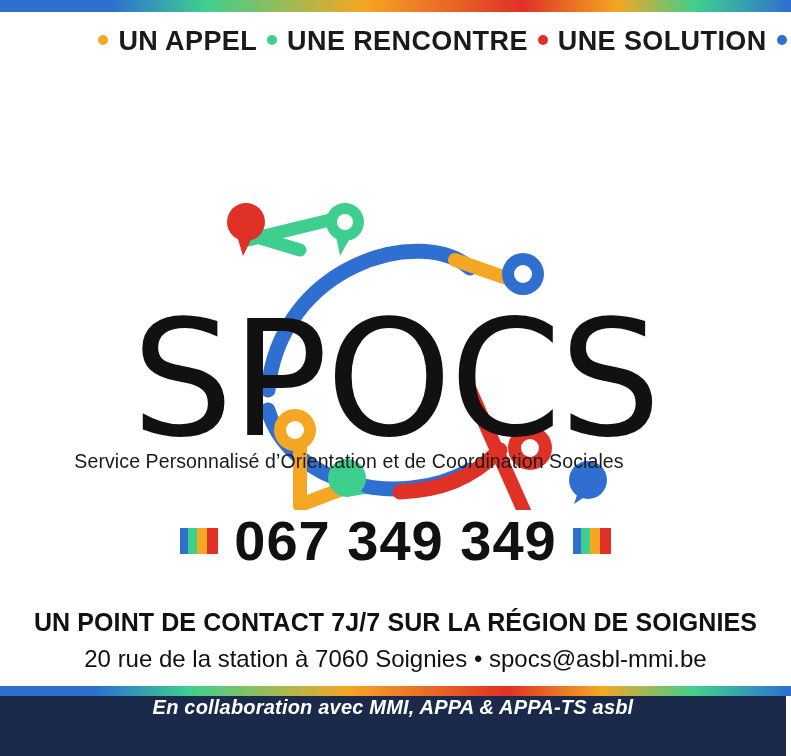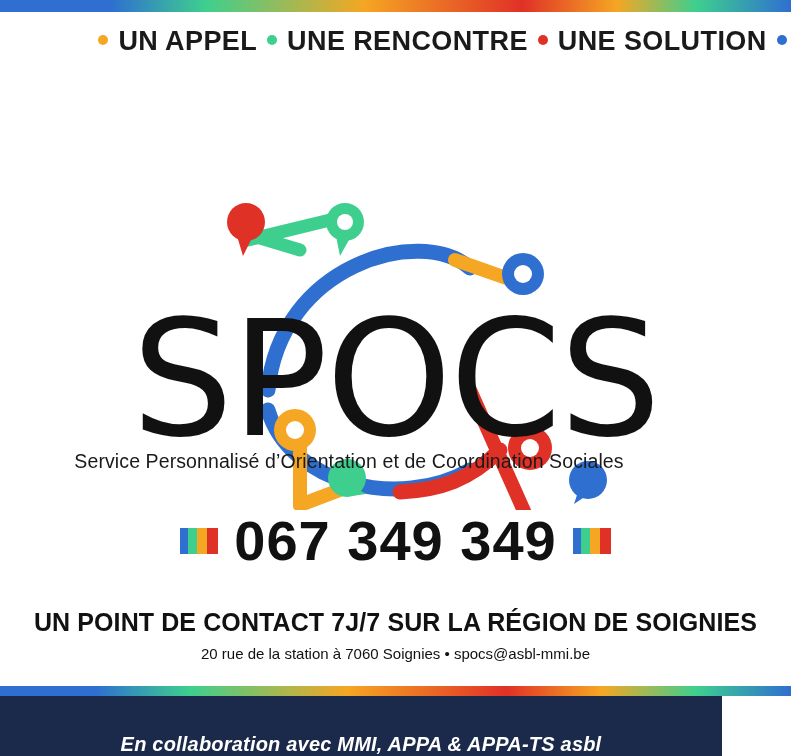--- a/index.html
+++ b/index.html
@@ -141,21 +141,21 @@
   }
   .contact-line .strong { font-weight: bold; }
   .contact-line .light  { font-weight: bold; }
 
   .address-line {
     position: absolute;
     top: 645px;
     left: 0;
     width: 791px;
     text-align: center;
-    font-size: 15px;
+    font-size: 24px;
     color: #111111;
   }
 
   
   .bottom-gradient {
     position: absolute;
     top: 686px;
     left: 0;
     width: 791px;
     height: 10px;
@@ -165,25 +165,25 @@
         #f5a623 44%,
         #e03127 64%,
         #f5a623 76%,
         #3ecf8e 88%,
         #2f6fd0 100%);
   }
   .bottom-band {
     position: absolute;
     top: 696px;
     left: 0;
-    width: 722px;
+    width: 786px;
     height: 60px;
     background: #1b2a4a;
     display: flex;
-    align-items: flex-end;
+    align-items: flex-start;
     justify-content: center;
   }
   .bottom-band-text {
     color: #ffffff;
     font-size: 20px;
     font-style: italic;
     font-weight: bold;
     letter-spacing: 0.2px;
   }
 </style>

